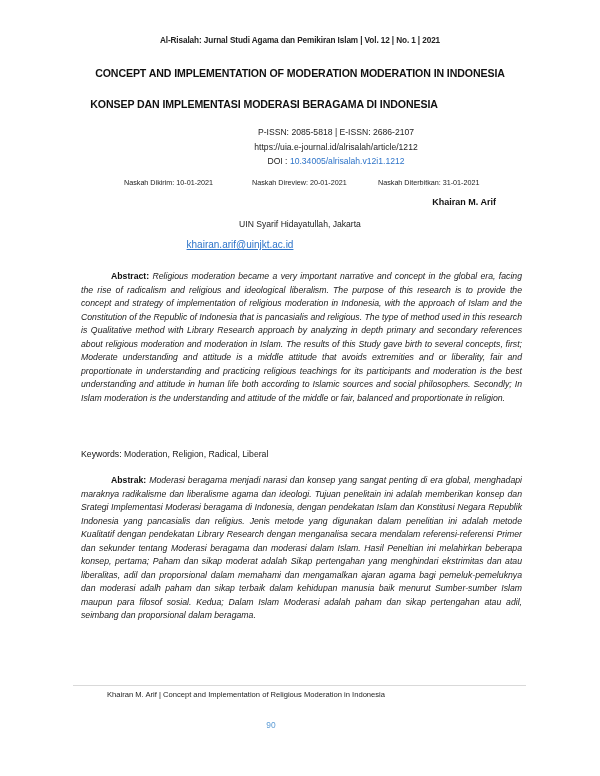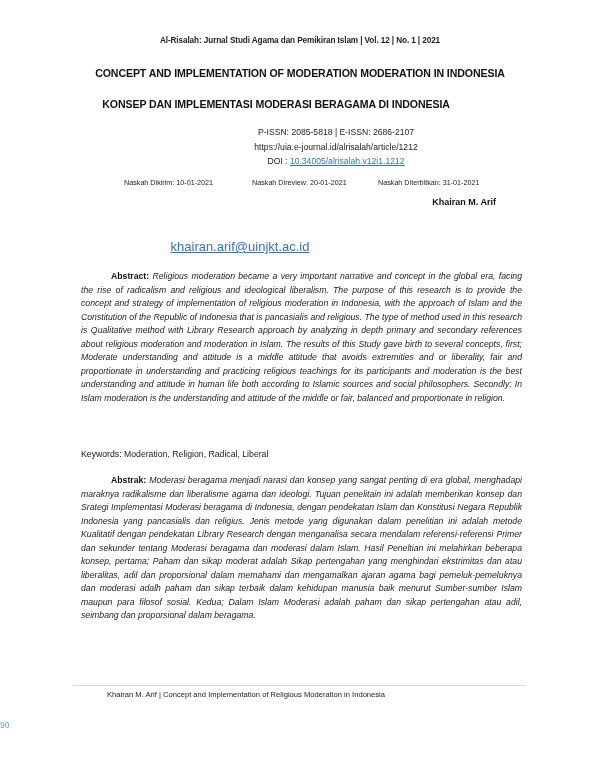--- a/index.html
+++ b/index.html
@@ -39,21 +39,21 @@
       width: 600px;
       text-align: center;
       font-size: 10.6px;
       font-weight: bold;
       color: #111;
       letter-spacing: -0.1px;
     }
     .title-id {
       position: absolute;
       top: 98px;
-      left: 12px;
+      left: 0;
       width: 528px;
       text-align: center;
       font-size: 10.6px;
       font-weight: bold;
       color: #111;
       letter-spacing: -0.1px;
     }
     .meta-line {
       position: absolute;
       left: 0;
@@ -61,21 +61,20 @@
       text-align: center;
       font-size: 8.6px;
       color: #222;
       padding-left: 36px;
     }
     .issn { top: 127px; }
     .url { top: 142px; }
     .doi { top: 156px; }
     .doi a {
       color: #2e74c9;
-      text-decoration: underline;
     }
     .dates {
       position: absolute;
       top: 178px;
       left: 120px;
       width: 420px;
       font-size: 7.2px;
       color: #222;
     }
     .dates span { position: absolute; white-space: nowrap; }
@@ -100,21 +99,21 @@
       text-align: center;
       font-size: 8.6px;
       color: #222;
     }
     .email {
       position: absolute;
       top: 239px;
       left: 0;
       width: 480px;
       text-align: center;
-      font-size: 13px;
+      font-size: 10px;
     }
     .email a {
       color: #2e74c9;
       text-decoration: underline;
     }
     .abstract-block {
       position: absolute;
       left: 81px;
       width: 441px;
       font-size: 8.7px;
@@ -160,20 +159,21 @@
       width: 492px;
       text-align: center;
       font-size: 7.6px;
       color: #222;
     }
     .page-number {
       position: absolute;
       top: 720px;
       left: 0;
       width: 542px;
+      text-align: center;
       font-size: 8.4px;
       color: #5b9bd5;
     }
   </style>
 </head>
 <body>
 
 <div class="page">
 
   <div class="running-header">Al-Risalah: Jurnal Studi Agama dan Pemikiran Islam | Vol. 12 | No. 1 | 2021</div>
@@ -188,20 +188,21 @@
     <a>10.34005/alrisalah.v12i1.1212</a>
   </div>
 
   <div class="dates">
     <span class="date-1">Naskah Dikirim: 10-01-2021</span>
     <span class="date-2">Naskah Direview: 20-01-2021</span>
     <span class="date-3">Naskah Diterbitkan: 31-01-2021</span>
   </div>
 
   <div class="author">Khairan M. Arif</div>
+  <div class="affiliation">UIN Syarif Hidayatullah, Jakarta</div>
   <div class="email">
     <a>khairan.arif@uinjkt.ac.id</a>
   </div>
 
   <div class="abstract-block abstract-en">
     <span class="label">Abstract: </span>
     <span class="body">Religious moderation became a very important narrative and concept in the global era, facing the rise of radicalism and religious and ideological liberalism. The purpose of this research is to provide the concept and strategy of implementation of religious moderation in Indonesia, with the approach of Islam and the Constitution of the Republic of Indonesia that is pancasialis and religious. The type of method used in this research is Qualitative method with Library Research approach by analyzing in depth primary and secondary references about religious moderation and moderation in Islam. The results of this Study gave birth to several concepts, first; Moderate understanding and attitude is a middle attitude that avoids extremities and or liberality, fair and proportionate in understanding and practicing religious teachings for its participants and moderation is the best understanding and attitude in human life both according to Islamic sources and social philosophers. Secondly; In Islam moderation is the understanding and attitude of the middle or fair, balanced and proportionate in religion.</span>
   </div>
 
   <div class="keywords">

